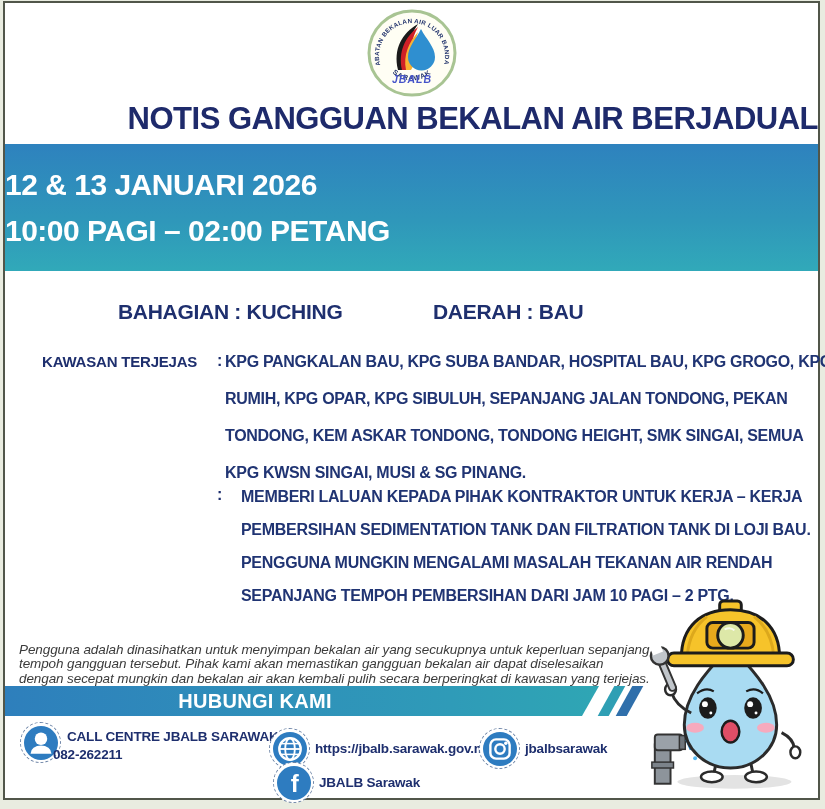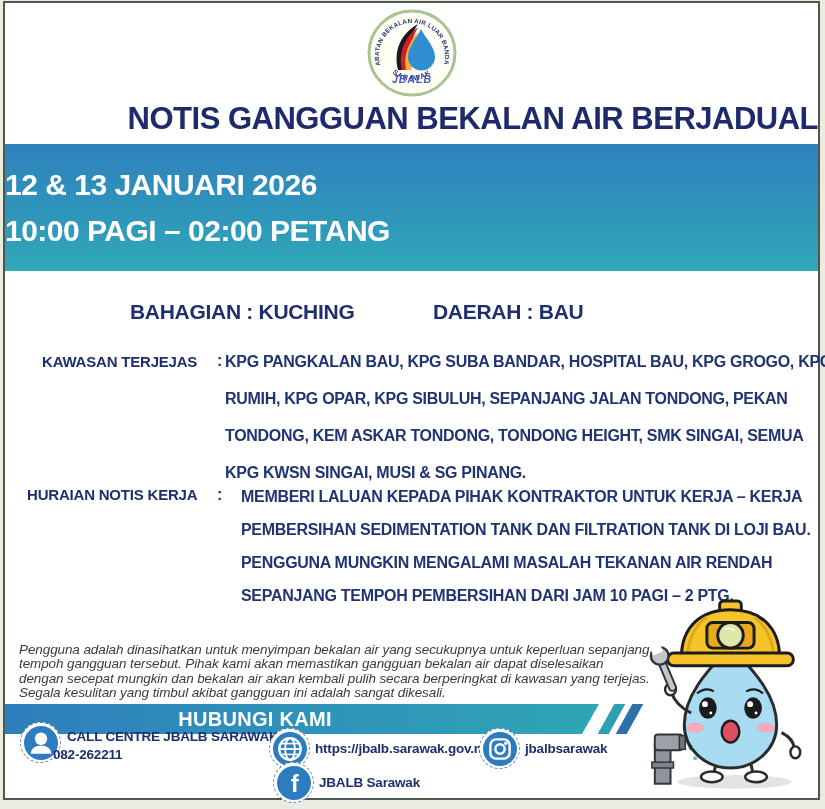--- a/index.html
+++ b/index.html
@@ -23,38 +23,38 @@
   .banner{
     position:absolute;top:141px;left:0;width:100%;height:127px;
     background:linear-gradient(180deg,#2e82be 0%,#2f97ba 60%,#31a9b9 100%);
     display:flex;flex-direction:column;align-items:flex-start;justify-content:center;gap:12px;
   }
   .banner .bline{
     color:#ffffff;font-size:30px;font-weight:bold;letter-spacing:-0.5px;text-align:center;
   }
   
   .loc{position:absolute;top:297px;font-size:21px;font-weight:bold;color:#1e2f6e;letter-spacing:-0.3px;}
-  .loc.bahagian{left:125px;}
+  .loc.bahagian{left:113px;}
   .loc.daerah{left:428px;}
   
   .sec-label{position:absolute;font-size:15px;font-weight:bold;color:#1e2f6e;letter-spacing:-0.2px;}
   .sec-colon{position:absolute;font-size:16px;font-weight:bold;color:#1e2f6e;}
   .sec-lines{position:absolute;left:220px;width:585px;}
   .sec-lines div{
     font-size:16px;font-weight:bold;color:#203473;letter-spacing:-0.3px;white-space:nowrap;
   }
   .k-lines div{line-height:37px;}
   .h-lines div{line-height:33px;}
   
   .disclaimer{
     position:absolute;left:14px;top:606px;width:632px;
     font-size:13.5px;font-style:italic;color:#3b3b3b;line-height:1.06;letter-spacing:-0.1px;margin-top:34px;
   }
   
-  .hubungi{position:absolute;left:0;top:683px;width:100%;height:30px;margin-top:18px;}
+  .hubungi{position:absolute;left:0;top:683px;width:100%;height:30px;}
   .hubungi .bar{
     position:absolute;left:0;top:0;width:594px;height:30px;
     background:linear-gradient(90deg,#2e7fbc 0%,#2f9bb8 75%,#2fa6b4 100%);
     clip-path:polygon(0 0,100% 0,calc(100% - 17px) 100%,0 100%);
   }
   .hubungi .stripe{position:absolute;top:0;width:11px;height:30px;transform:skewX(-29deg);}
   .hubungi .s1{left:601px;background:#2f9fb4;}
   .hubungi .s2{left:619px;background:#2f6fab;}
   .hubungi .label{
     position:absolute;left:0;top:0;width:500px;height:30px;line-height:30px;text-align:center;
@@ -111,21 +111,20 @@
 
   <div class="sec-label" style="left:37px;top:350px;">KAWASAN TERJEJAS</div>
   <div class="sec-colon" style="left:212px;top:349px;">:</div>
   <div class="sec-lines k-lines" style="top:340px;">
     <div>KPG PANGKALAN BAU, KPG SUBA BANDAR, HOSPITAL BAU, KPG GROGO, KPG</div>
     <div>RUMIH, KPG OPAR, KPG SIBULUH, SEPANJANG JALAN TONDONG, PEKAN</div>
     <div>TONDONG, KEM ASKAR TONDONG, TONDONG HEIGHT, SMK SINGAI, SEMUA</div>
     <div>KPG KWSN SINGAI, MUSI &amp; SG PINANG.</div>
   </div>
 
-  <div class="sec-label" style="left:22px;top:483px;">HURAIAN NOTIS KERJA</div>
   <div class="sec-colon" style="left:212px;top:483px;">:</div>
   <div class="sec-lines h-lines" style="top:477px;margin-left:16px;">
     <div>MEMBERI LALUAN KEPADA PIHAK KONTRAKTOR UNTUK KERJA – KERJA</div>
     <div>PEMBERSIHAN SEDIMENTATION TANK DAN FILTRATION TANK DI LOJI BAU.</div>
     <div>PENGGUNA MUNGKIN MENGALAMI MASALAH TEKANAN AIR RENDAH</div>
     <div>SEPANJANG TEMPOH PEMBERSIHAN DARI JAM 10 PAGI – 2 PTG.</div>
   </div>
 
   <p class="disclaimer">Pengguna adalah dinasihatkan untuk menyimpan bekalan air yang secukupnya untuk keperluan sepanjang tempoh gangguan tersebut. Pihak kami akan memastikan gangguan bekalan air dapat diselesaikan dengan secepat mungkin dan bekalan air akan kembali pulih secara berperingkat di kawasan yang terjejas. Segala kesulitan yang timbul akibat gangguan ini adalah sangat dikesali.</p>
 

